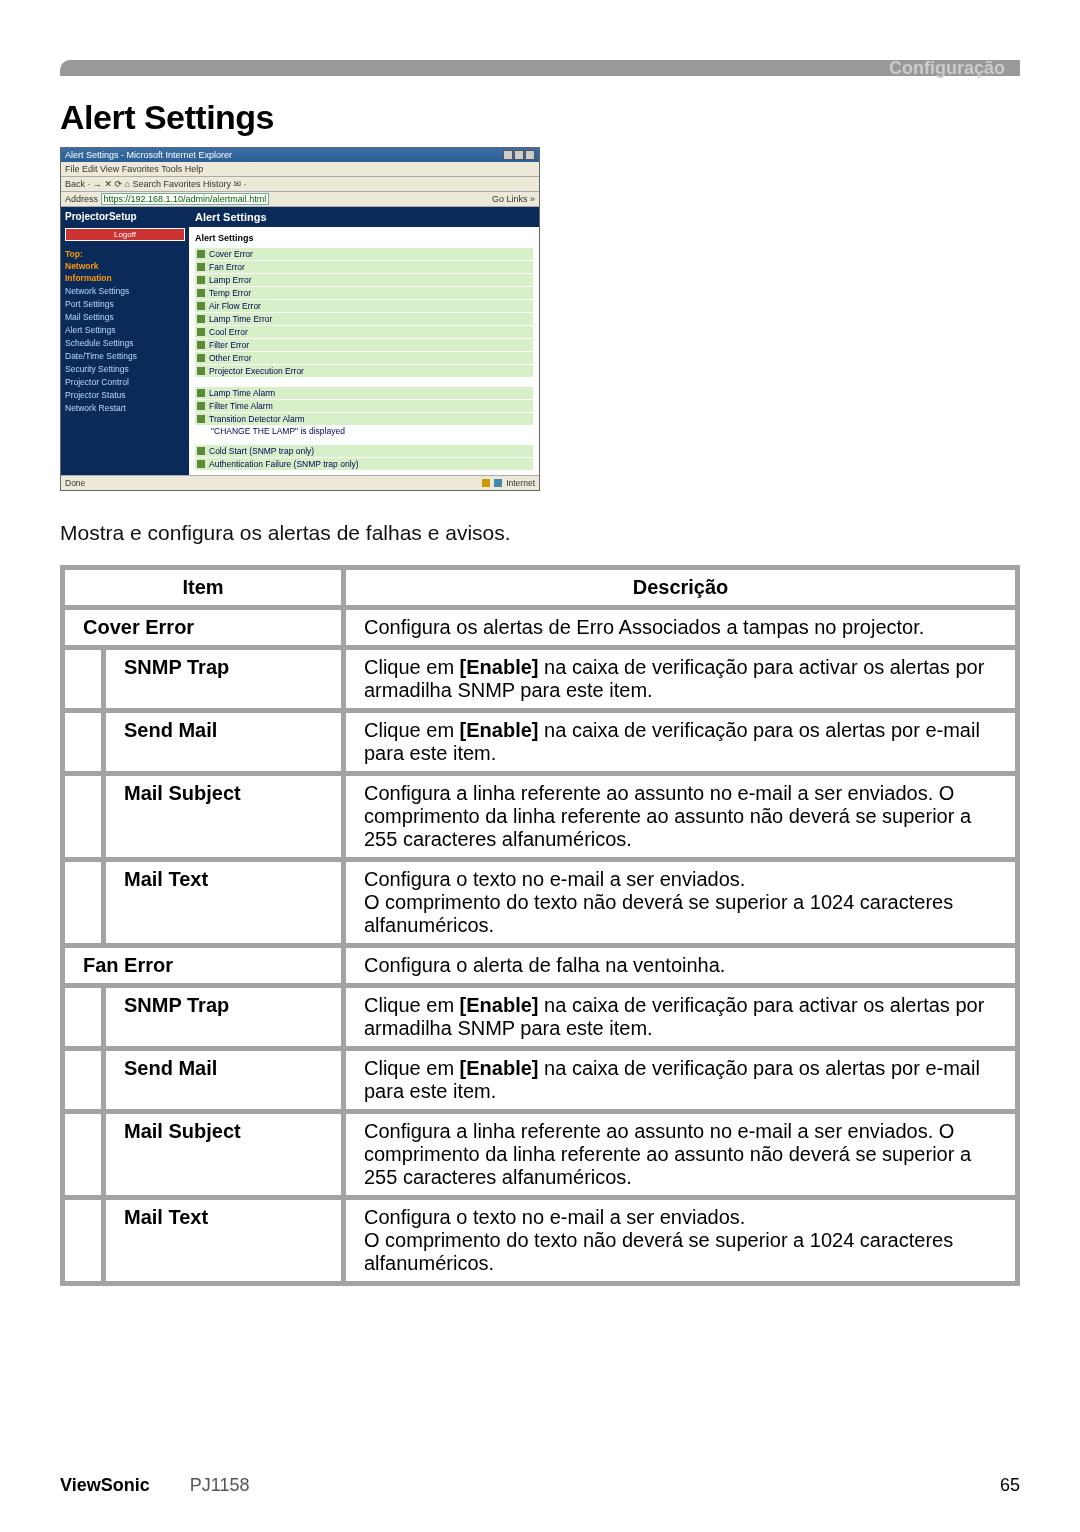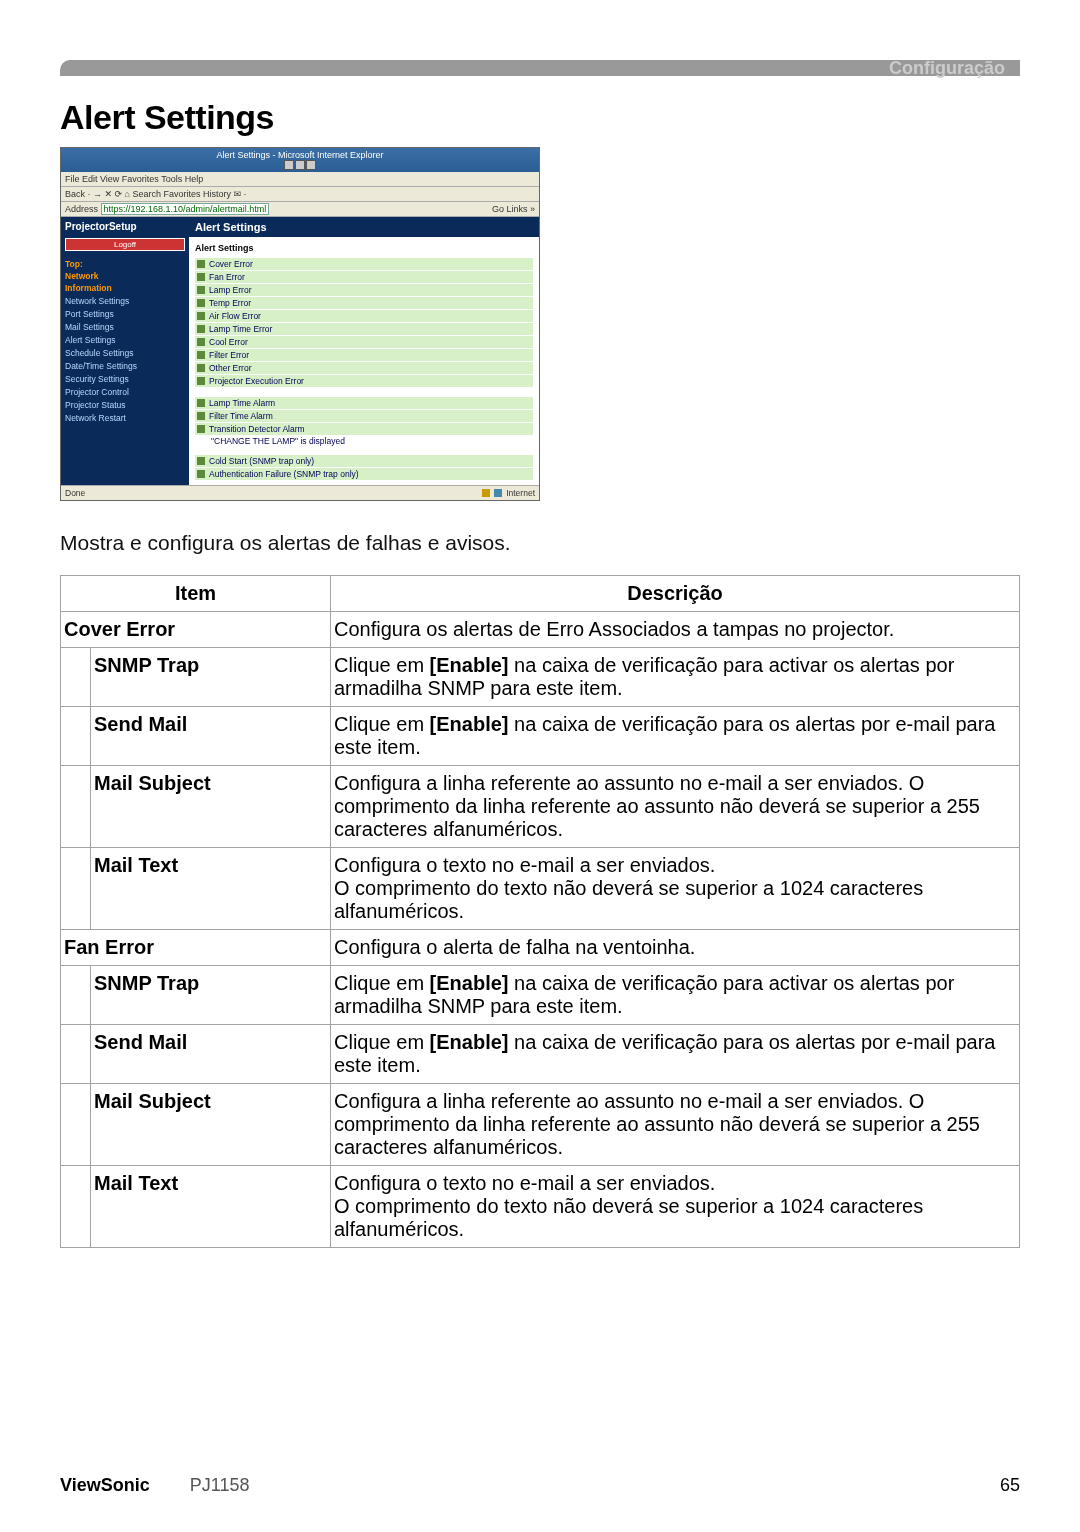--- a/index.html
+++ b/index.html
@@ -42,21 +42,20 @@
     font-size: 9px;
     margin-bottom: 30px;
   }
   .ss-titlebar {
     background: linear-gradient(#3a6ea5,#2a5e95);
     color: #fff;
     padding: 2px 4px;
     display: flex;
     justify-content: space-between;
     align-items: center;
-    flex-direction: column;
   }
   .ss-winbtns { display:flex; gap:1px; }
   .ss-winbtn { width:10px; height:10px; background:#ccc; border:1px solid #555; }
   .ss-menubar {
     background: #ece9d8;
     padding: 2px 4px;
     color: #333;
     border-bottom: 1px solid #aaa;
   }
   .ss-toolbar {
@@ -144,22 +143,22 @@
     font-size: 21px;
     margin-bottom: 20px;
     color: #111;
   }
   table.desc {
     border-collapse: collapse;
     width: 100%;
     font-size: 20px;
   }
   table.desc th, table.desc td {
-    border: 1px solid #a3a3a3;
-    padding: 6px 3px;
+    border: 5px solid #a3a3a3;
+    padding: 6px 18px;
     vertical-align: top;
     text-align: left;
   }
   table.desc th {
     font-weight: bold;
     text-align: center;
     background: #fff;
   }
   .col-indent { width: 30px; }
   .col-item { width: 240px; }

